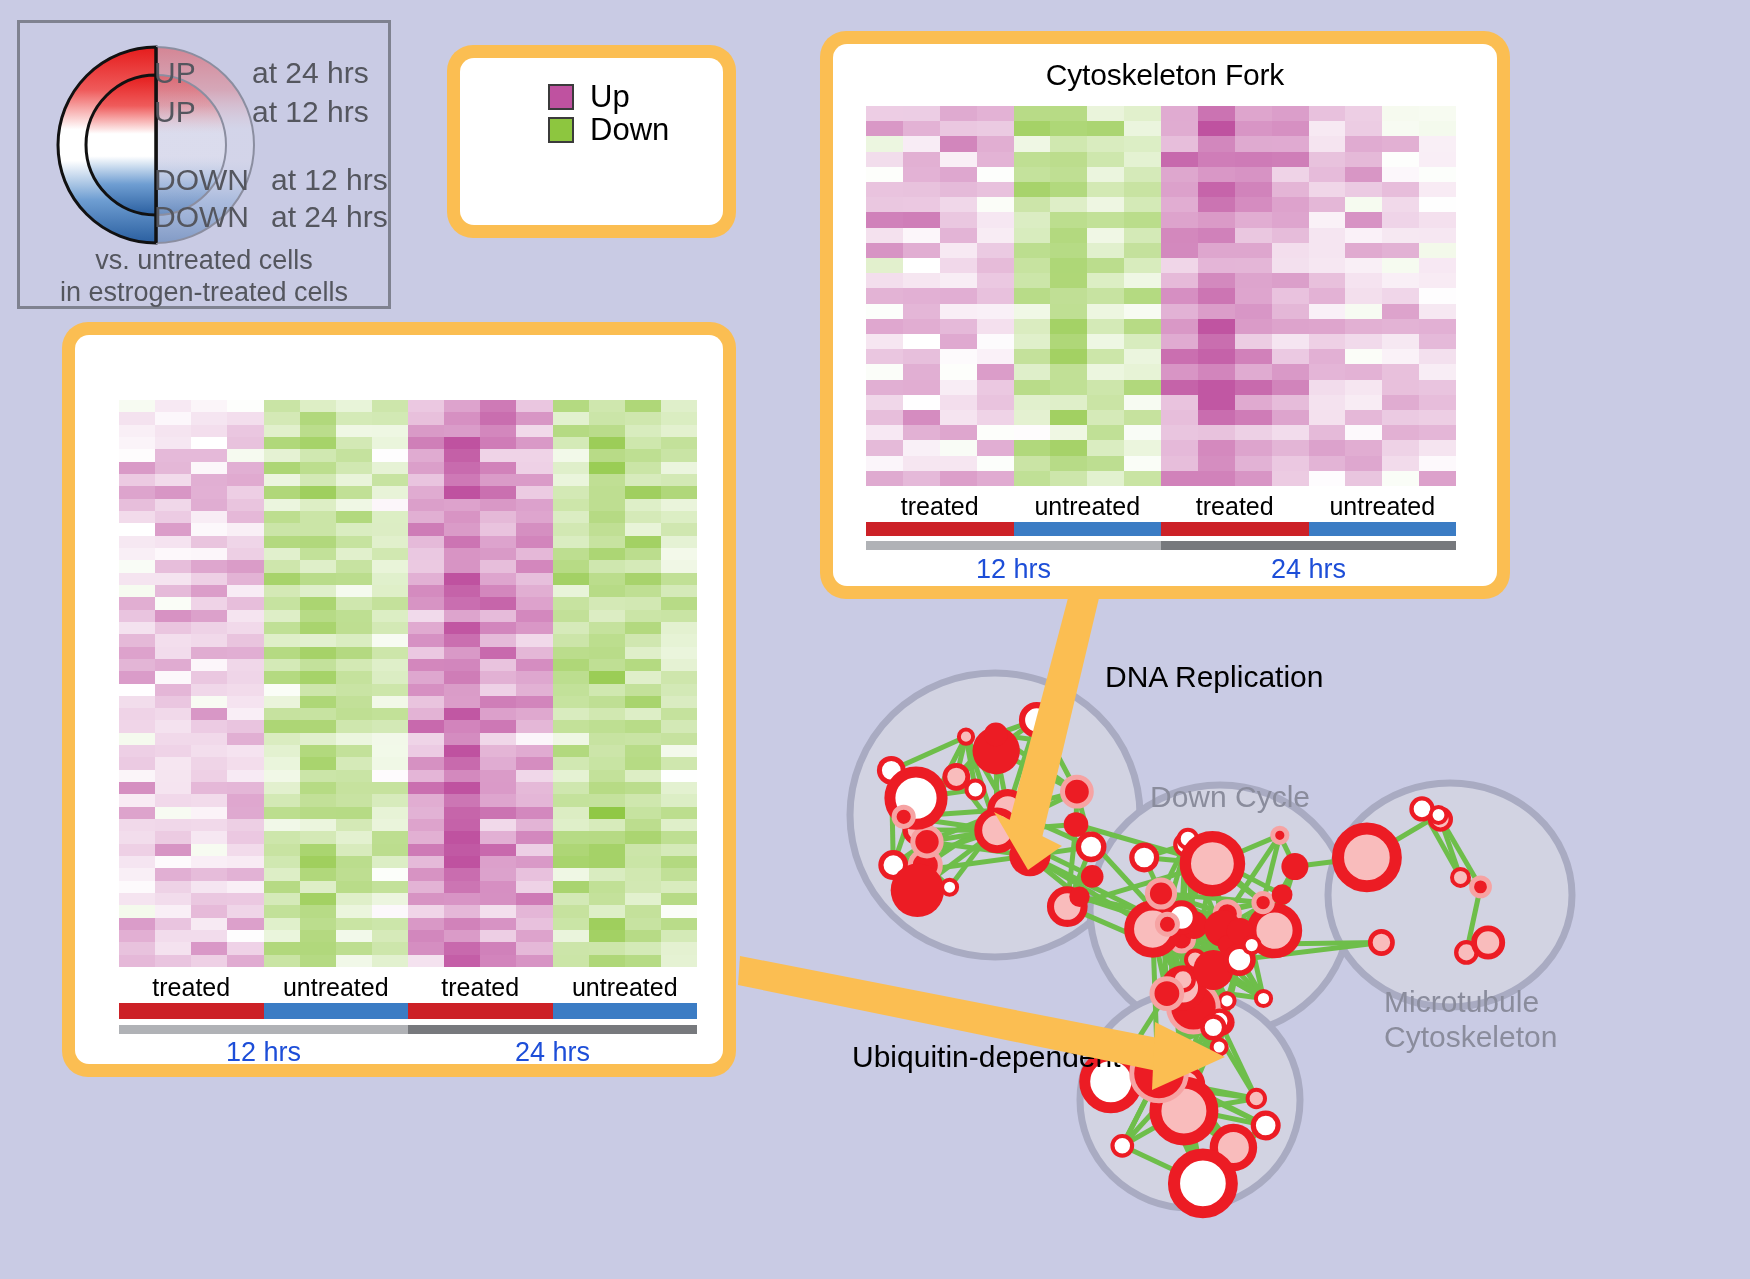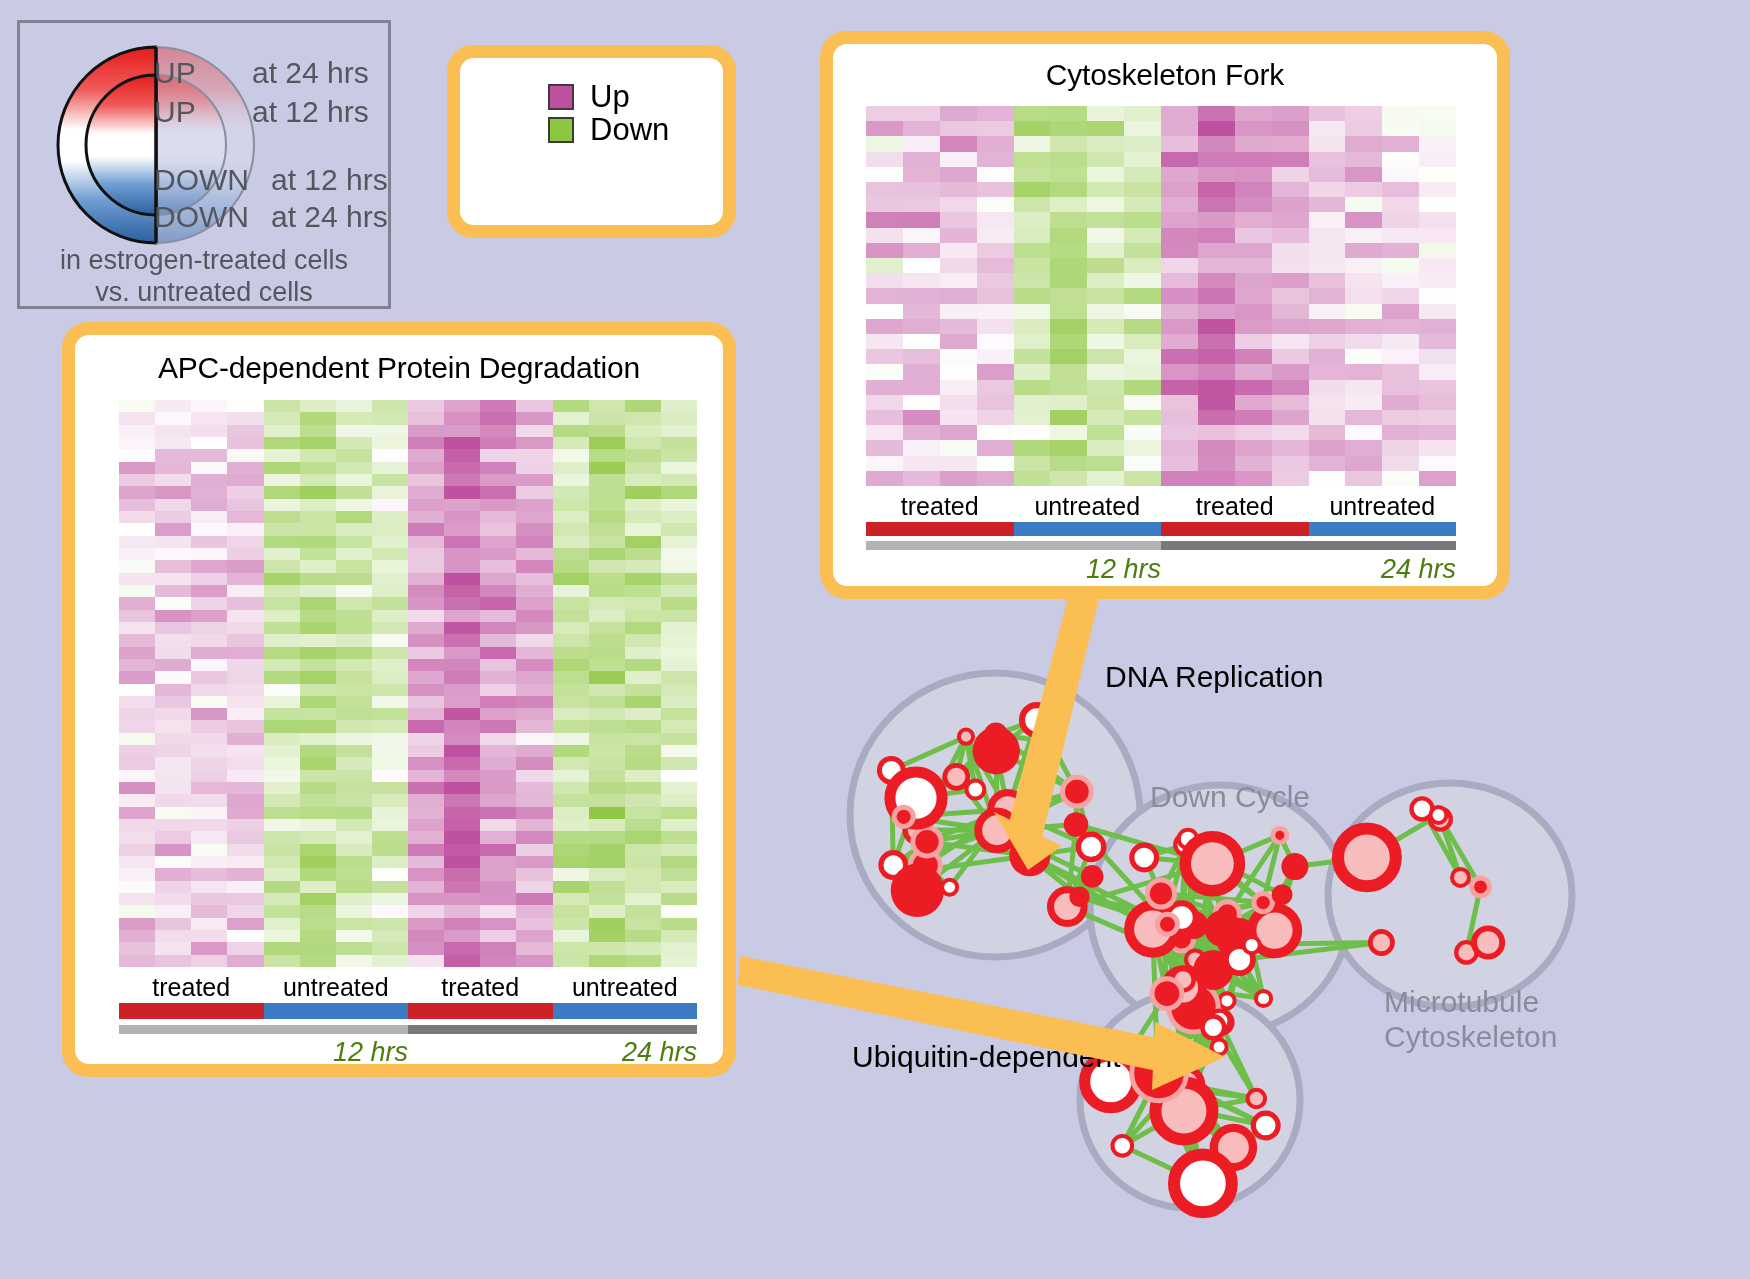--- a/index.html
+++ b/index.html
@@ -73,21 +73,21 @@
 
   .axis-labels{position:absolute;display:flex;}
   .axis-labels span{
     flex:1;text-align:center;font-size:25px;color:#000;white-space:nowrap;
   }
   .treat-bar{position:absolute;display:flex;}
   .treat-bar div{flex:1;height:100%;}
   .time-bar{position:absolute;display:flex;}
   .time-bar div{flex:1;height:100%;}
   .time-labels{position:absolute;display:flex;}
-  .time-labels span{flex:1;text-align:right;font-size:27px;color:#4d7c0f;font-style:italic;}
+  .time-labels span{flex:1;text-align:center;font-size:27px;color:#1d4ed8;}
 
   
   #network{position:absolute;left:790px;top:610px;width:960px;height:669px;}
   .net-label{
     position:absolute;font-size:30px;white-space:nowrap;line-height:1.15;
   }
   .net-label.dark{color:#000;}
   .net-label.grey{color:#8a8c9c;}
 
   
@@ -137,22 +137,22 @@
     <span class="key-label" style="left:134px;top:72px;">UP</span>
     <span class="key-label" style="left:232px;top:72px;">at 12 hrs</span>
 
     <span class="key-label" style="left:134px;top:140px;">DOWN</span>
     <span class="key-label" style="left:251px;top:140px;">at 12 hrs</span>
 
     <span class="key-label" style="left:134px;top:177px;">DOWN</span>
     <span class="key-label" style="left:251px;top:177px;">at 24 hrs</span>
 
     <div id="key-foot">
+      <div>vs. untreated cells</div>
       <div>in estrogen-treated cells</div>
-      <div>vs. untreated cells</div>
     </div>
   </div>
 
   <div class="panel" id="legend-panel">
     <div class="panel-inner">
       <div class="legend-rows">
         <div class="legend-row">
           <span class="swatch" style="background:#bf52a0;"></span>
           <span class="legend-text">Up</span>
         </div>
@@ -594,21 +594,20 @@
 
       <div class="time-labels" id="rf-timelab" style="left:33px;top:510px;width:590px;height:32px;">
           <span>12 hrs</span>
           <span>24 hrs</span>
         </div>
     </div>
   </div>
 
   <div class="panel" id="apc-panel">
     <div class="panel-inner">
-      <div class="panel-title" style="margin-top:16px;">APC-dependent Protein Degradation</div>
 
       <div class="hm-wrap" id="apc-hm-wrap" style="left:44px;top:65px;width:578px;height:567px;">
         <div class="hm" id="apc-hm" style="grid-template-columns: repeat(16, 1fr); grid-template-rows: repeat(46, 1fr);">
             <div style="background: rgb(247, 251, 242);"></div>
             <div style="background: rgb(247, 233, 243);"></div>
             <div style="background: rgb(251, 245, 249);"></div>
             <div style="background: rgb(253, 254, 252);"></div>
             <div style="background: rgb(201, 228, 165);"></div>
             <div style="background: rgb(221, 238, 197);"></div>
             <div style="background: rgb(232, 244, 217);"></div>

